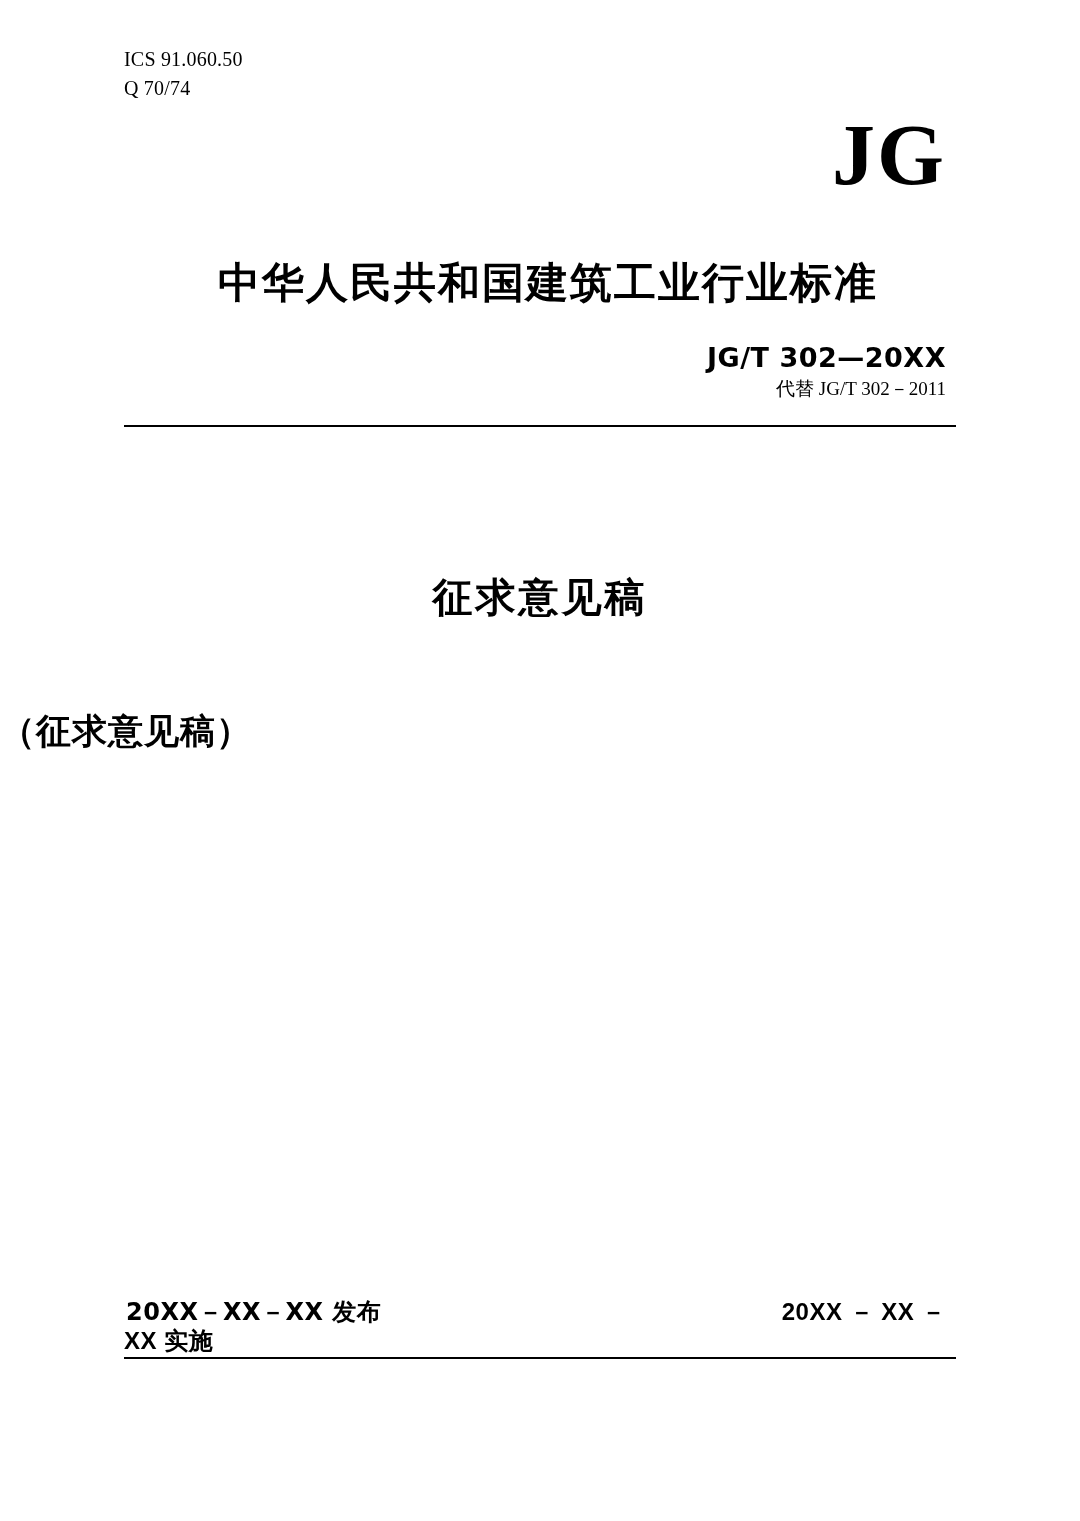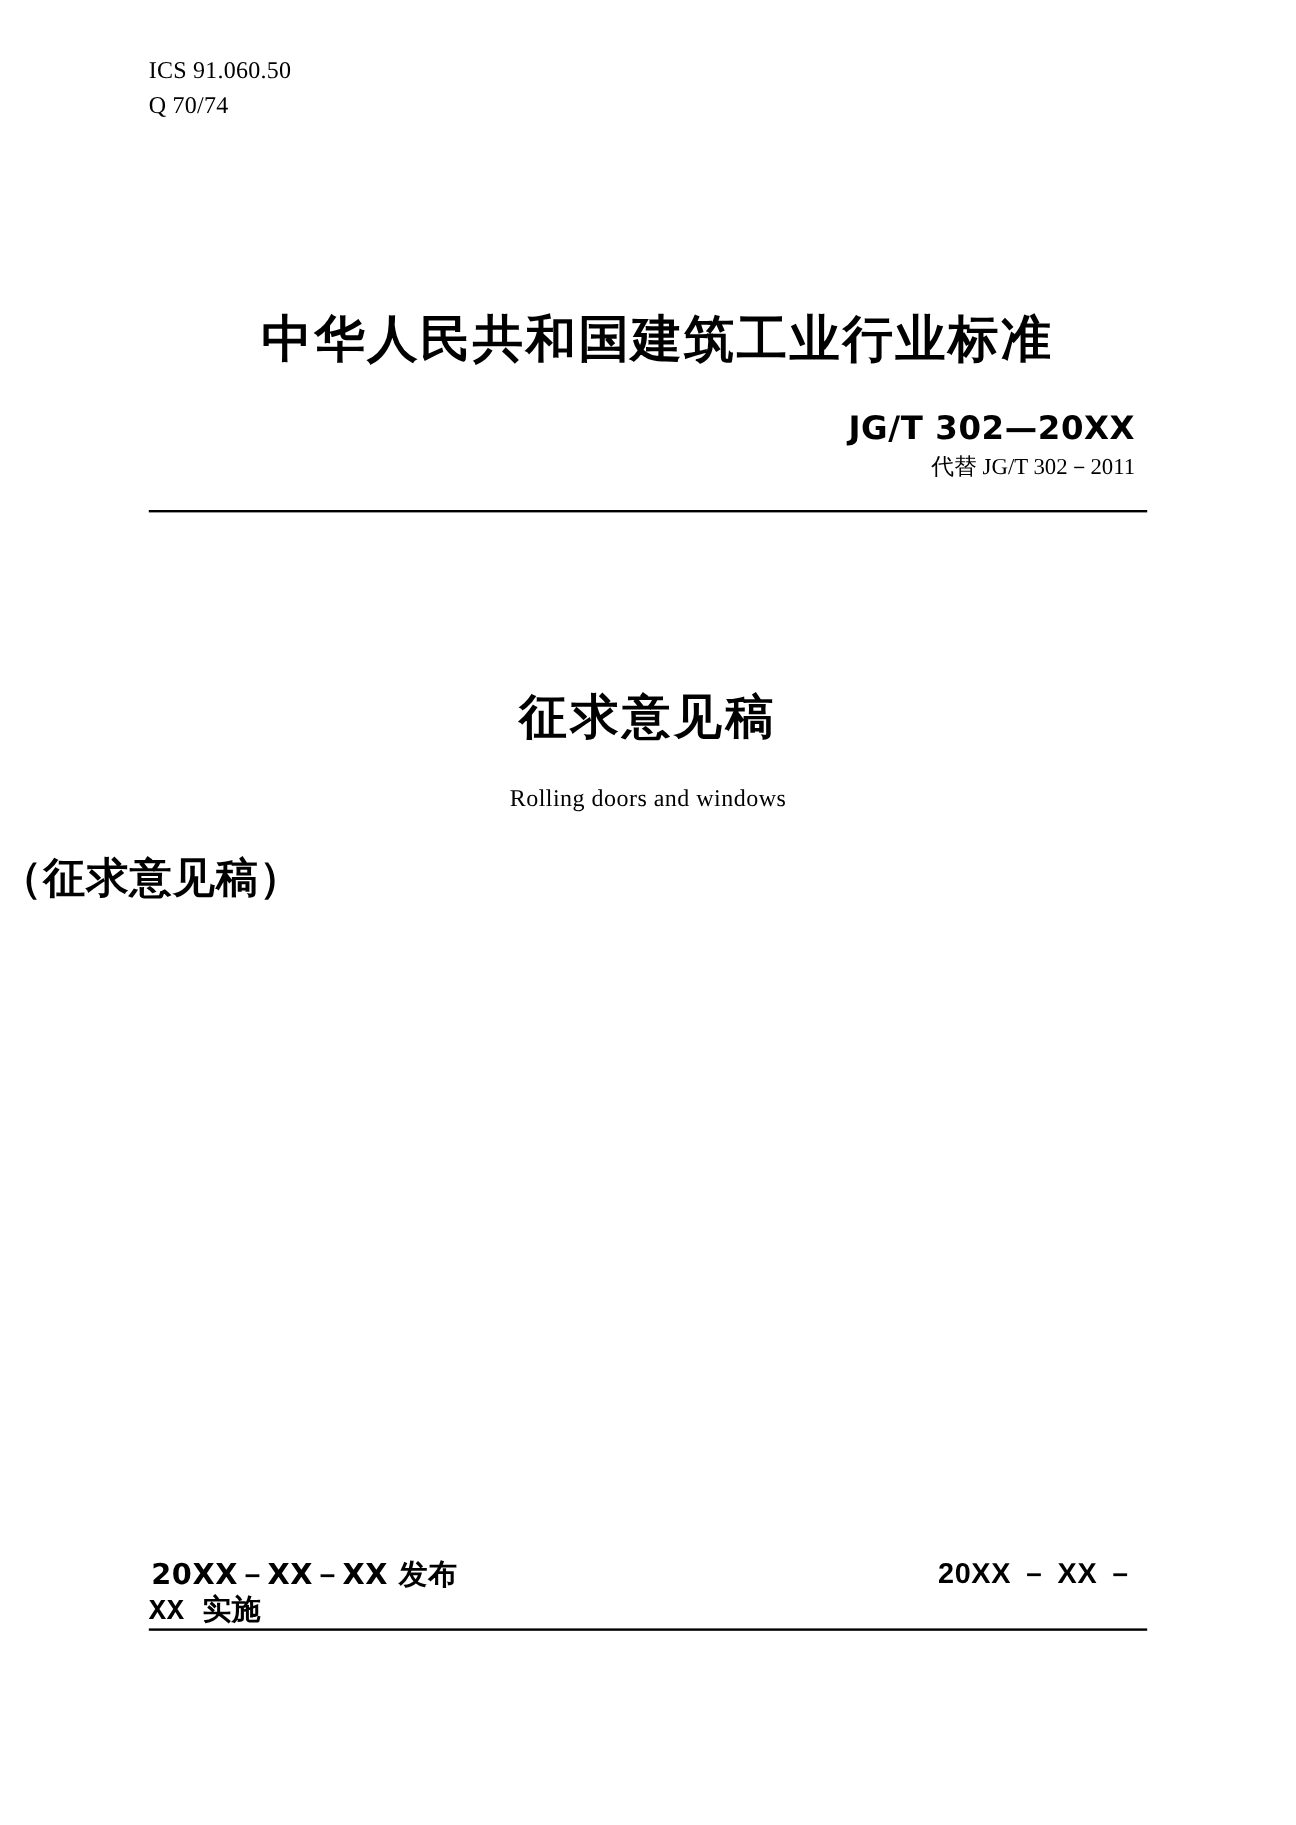--- a/index.html
+++ b/index.html
@@ -162,37 +162,37 @@
 </head>
 <body>
 
 <div class="page">
 
   <div class="ics-block">
     <div>ICS 91.060.50</div>
     <div>Q 70/74</div>
   </div>
 
+  <div class="jg-mark">JG</div>
 
   <div class="national-title">中华人民共和国建筑工业行业标准</div>
 
   <div class="std-number">JG/T  302—20XX</div>
   <div class="std-replaces">代替 JG/T  302－2011</div>
 
   <div class="rule-top"></div>
 
   <div class="doc-title">征求意见稿</div>
-  <div class="doc-title-en">Rolling doors and windows</div>
   <div class="doc-stage">（征求意见稿）</div>
 
   <div class="issue-date">
     <span>20XX－XX－XX 发布</span>
   </div>
 
   <div class="impl-date">
     <div>20XX － XX －</div>
   </div>
 
   <div class="rule-bottom"></div>
 
-  <div style="position:absolute; left:124px; top:1325px; font-family:Liberation Mono, monospace; font-weight:bold; font-size:24px; letter-spacing:0.5px;">XX 实施</div>
+  <div style="position:absolute; left:124px; top:1325px; font-family:Liberation Sans, sans-serif; font-weight:bold; font-size:24px; letter-spacing:0.5px;">XX 实施</div>
 
 </div>
 
 </body></html>

